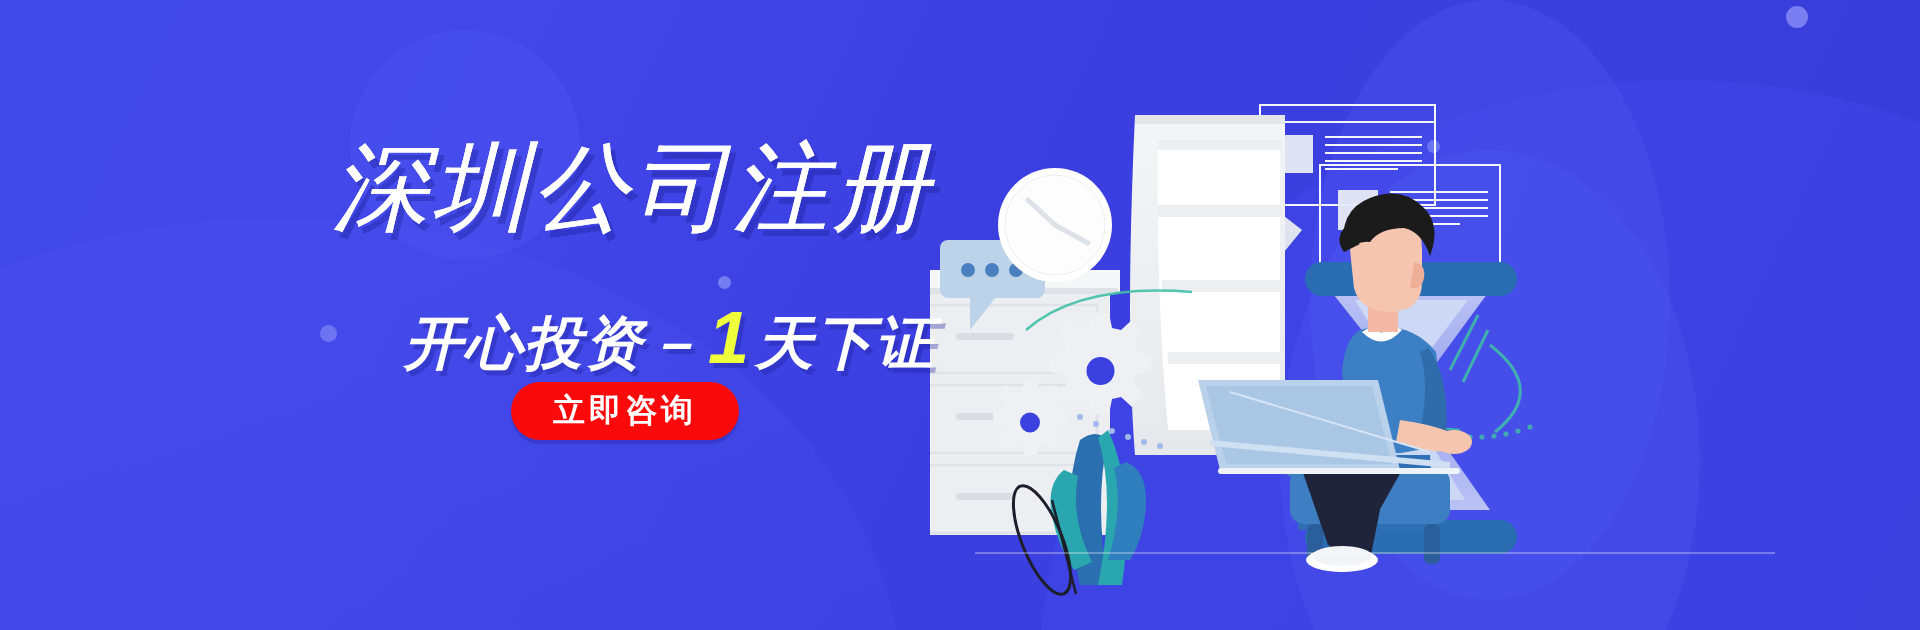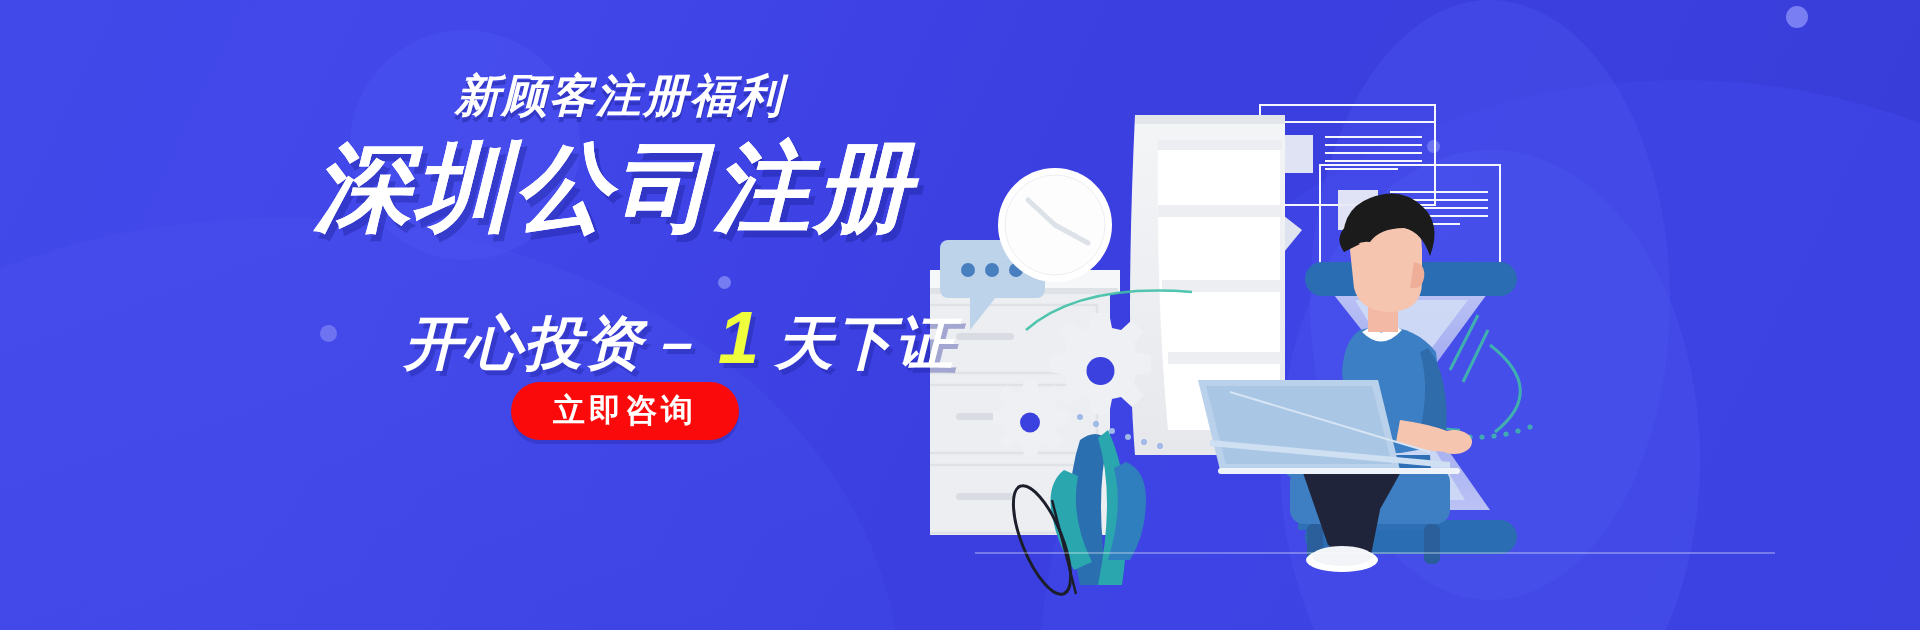--- a/index.html
+++ b/index.html
@@ -44,22 +44,22 @@
   .copy{position:absolute;left:0;top:0;width:940px;height:630px;}
 
   .kicker{
     position:absolute;left:455px;top:66px;
     font-size:45px;font-weight:bold;font-style:italic;
     letter-spacing:2px;color:#ffffff;
     text-shadow:0 5px 0 rgba(24,30,140,.40);
     white-space:nowrap;
   }
   .headline{
-    position:absolute;left:314px;top:124px;
-    font-size:97px;font-weight:bold;font-style:italic;
+    position:absolute;left:332px;top:124px;
+    font-size:97px;font-weight:normal;font-style:italic;
     letter-spacing:3px;
     background:linear-gradient(180deg,#ffffff 0%,#ffffff 48%,#dfe6ff 70%,#ffffff 100%);
     -webkit-background-clip:text;background-clip:text;color:transparent;
     text-shadow:0 0 0 #fff;
     white-space:nowrap;
     filter:drop-shadow(5px 7px 0 rgba(26,32,150,.38));
   }
 
   
   .pill{
@@ -75,21 +75,20 @@
   }
   .pill-hl{color:#e60a12;font-weight:bold;font-size:28px;padding:0 1px;}
 
   
   .slogan{
     position:absolute;left:404px;top:305px;
     font-size:58px;font-weight:bold;font-style:italic;letter-spacing:2px;
     white-space:nowrap;display:flex;align-items:baseline;
     color:#ffffff;
     filter:drop-shadow(4px 5px 0 rgba(26,32,150,.35));
-    gap:10px;
   }
   .slogan .num{
     color:#f0ff3c;font-size:74px;font-weight:bold;font-style:italic;
     padding:0 4px;line-height:.9;
   }
 
   
   .cta{
     position:absolute;left:511px;top:382px;
     width:228px;height:58px;border-radius:29px;
@@ -313,21 +312,20 @@
         <ellipse cx="112" cy="540" rx="20" ry="58" transform="rotate(-22 112 540)" fill="none" stroke="#1c1f2b" stroke-width="3"></ellipse>
         <line x1="122" y1="500" x2="146" y2="594" stroke="#1c1f2b" stroke-width="2.5"></line>
       </g>
     </svg>
   </div>
 
   <div class="ground"></div>
 
   <div class="copy">
 
-    <div class="kicker">新顾客注册福利</div>
 
     <div class="headline">深圳公司注册</div>
 
 
     <div class="slogan">
       <span>开心投资－</span>
         <span class="num">1</span>
         <span>天下证</span>
     </div>
 

